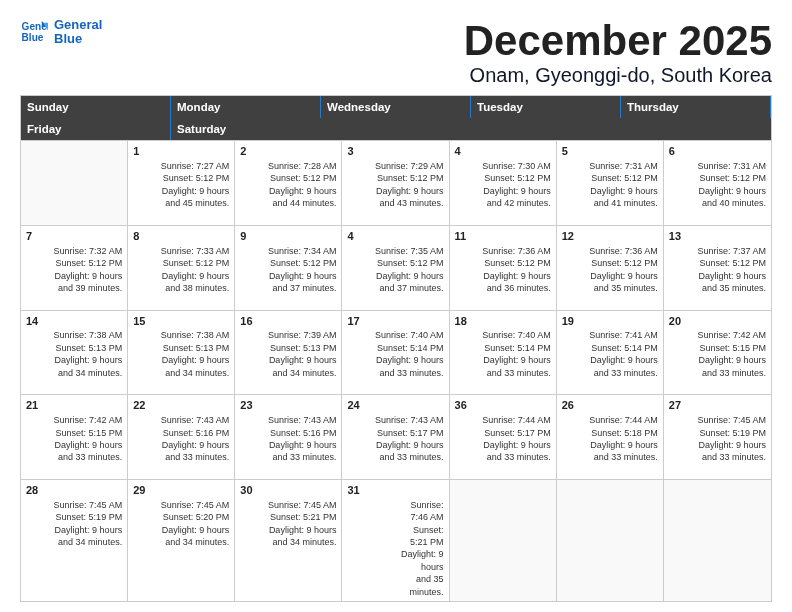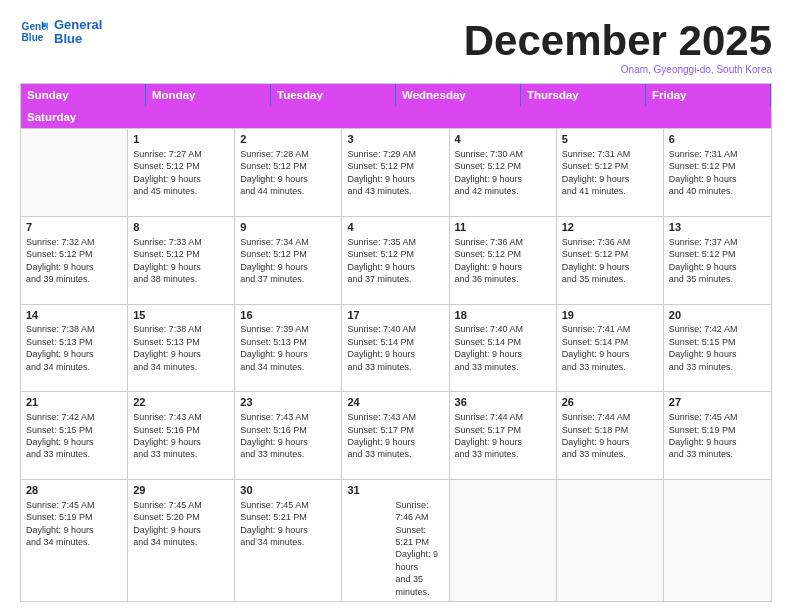--- a/index.html
+++ b/index.html
@@ -35,33 +35,33 @@
     .title-block {
       text-align: right;
     }
     .month-title {
       font-size: 42px;
       font-weight: bold;
       color: #222;
       line-height: 1.1;
     }
     .subtitle {
-      font-size: 10px;
-      color: #8b5cf6;
+      font-size: 20px;
+      color: #0f172a;
     }
     .calendar {
       flex: 1;
       display: flex;
       flex-direction: column;
       border: 1px solid #ccc;
     }
     .cal-header-row {
       display: grid;
-      grid-template-columns: repeat(6, 1fr);
-      background: #d946ef;
+      grid-template-columns: repeat(5, 1fr);
+      background: #404040;
     }
     .cal-header-cell {
       color: #fff;
       font-size: 11.5px;
       font-weight: bold;
       padding: 5px 6px;
       text-align: left;
       border-right: 1px solid #2979c8;
     }
     .cal-header-cell:last-child { border-right: none; }
@@ -91,20 +91,21 @@
       font-weight: bold;
       color: #222;
       display: block;
       margin-bottom: 1px;
     }
     .cell-text {
       display: block;
       font-size: 9px;
       color: #333;
       line-height: 1.38;
+      text-align: right;
     }
   </style>
 </head>
 <body>
 
 <div class="page">
   <div class="header">
     <div class="logo">
       <svg class="logo-icon" viewBox="0 0 36 36" xmlns="http://www.w3.org/2000/svg">
         <text x="2" y="16" font-size="13" font-weight="bold" fill="#1565c0">General</text>
@@ -120,22 +121,22 @@
     <div class="title-block">
       <div class="month-title">December 2025</div>
       <div class="subtitle">Onam, Gyeonggi-do, South Korea</div>
     </div>
   </div>
 
   <div class="calendar">
     <div class="cal-header-row">
     <div class="cal-header-cell">Sunday</div>
         <div class="cal-header-cell">Monday</div>
+        <div class="cal-header-cell">Wednesday</div>
         <div class="cal-header-cell">Tuesday</div>
-        <div class="cal-header-cell">Wednesday</div>
         <div class="cal-header-cell">Thursday</div>
         <div class="cal-header-cell">Friday</div>
         <div class="cal-header-cell">Saturday</div>
       </div>
     <div class="cal-body">
     <div class="cal-row">
           <div class="cal-cell empty"></div>
           <div class="cal-cell">
             <span class="day-num">1</span>
             <span class="cell-text" style="white-space: pre-line;">Sunrise: 7:27 AM

